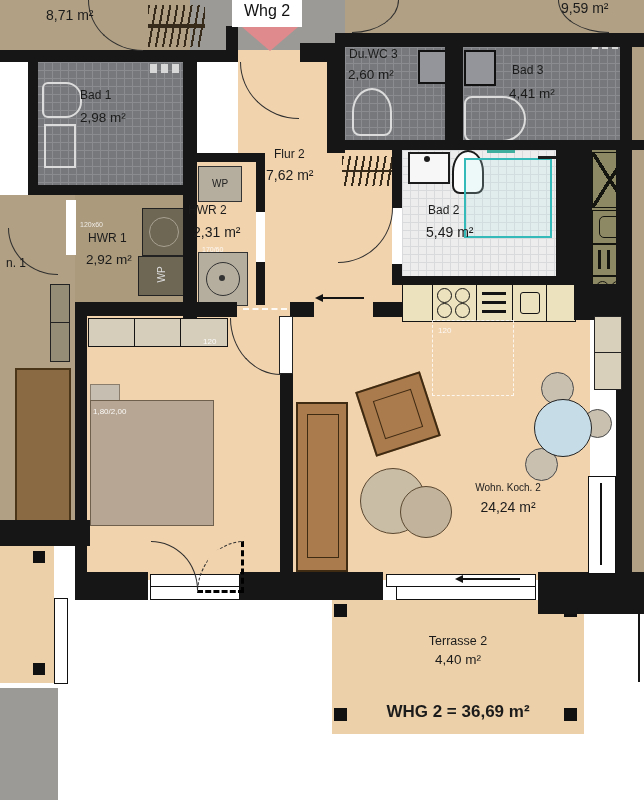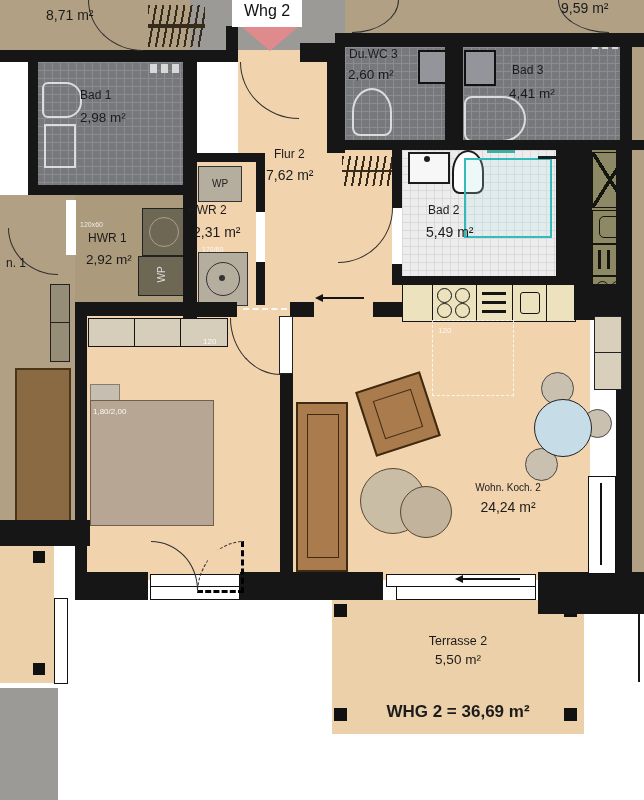--- a/index.html
+++ b/index.html
@@ -228,21 +228,21 @@
   <div class="lbl ar" style="left:86px;top:252px">2,92 m²</div>
   <div class="lbl" style="left:6px;top:257px">n. 1</div>
   <div class="lbl" style="left:428px;top:204px">Bad 2</div>
   <div class="lbl ar" style="left:426px;top:224px;font-size:14px">5,49 m²</div>
   <div class="lbl ctr" style="left:445px;top:482px;width:126px">
     <div style="font-size:10px">Wohn. Koch. 2</div>
     <div style="font-size:14px;margin-top:5px">24,24 m²</div>
   </div>
   <div class="lbl ctr" style="left:332px;top:634px;width:252px">
     <div style="font-size:12.5px">Terrasse 2</div>
-    <div style="font-size:13.5px;margin-top:4px">5,50 m²</div>
+    <div style="font-size:13.5px;margin-top:4px">4,40 m²</div>
   </div>
   <div class="lbl ctr" style="left:332px;top:702px;width:252px;font-size:17px;font-weight:bold">WHG 2 = 36,69 m²</div>
 
   <div class="dim" style="left:93px;top:407px">1,80/2,00</div>
   <div class="dim" style="left:203px;top:337px">120</div>
   <div class="dim" style="left:438px;top:326px;color:rgba(255,255,255,.85)">120</div>
   <div class="dim" style="left:80px;top:221px;font-size:7px;color:rgba(255,255,255,.8)">120x60</div>
   <div class="dim" style="left:202px;top:246px;font-size:7px;color:rgba(255,255,255,.85)">170/60</div>
 
 </div>

